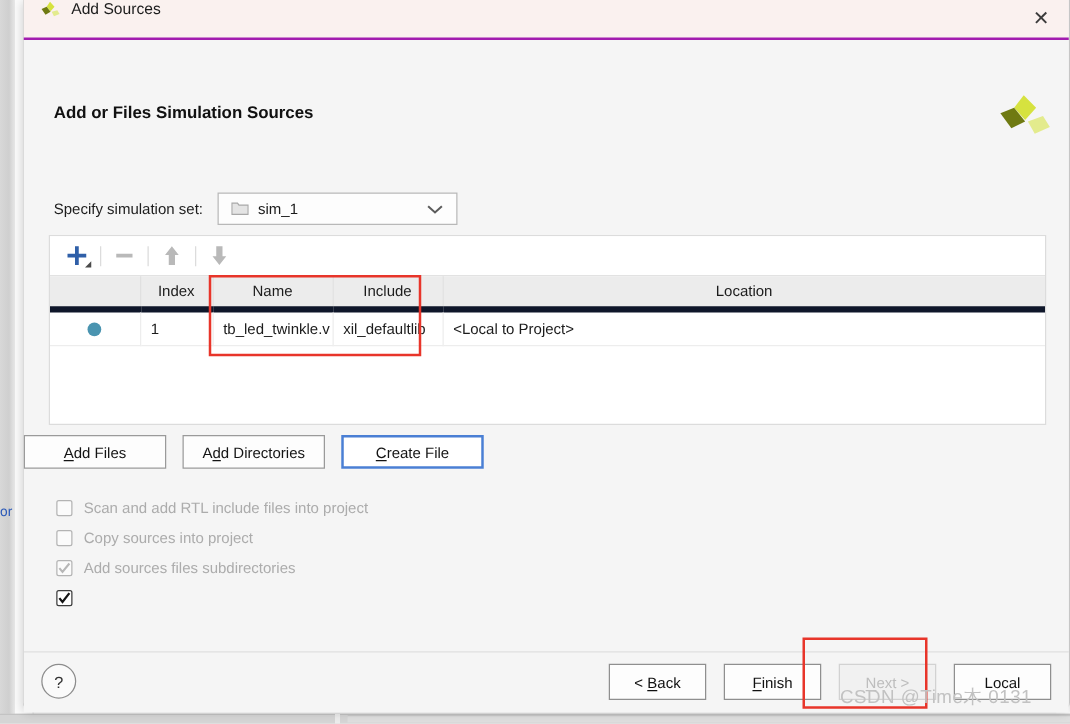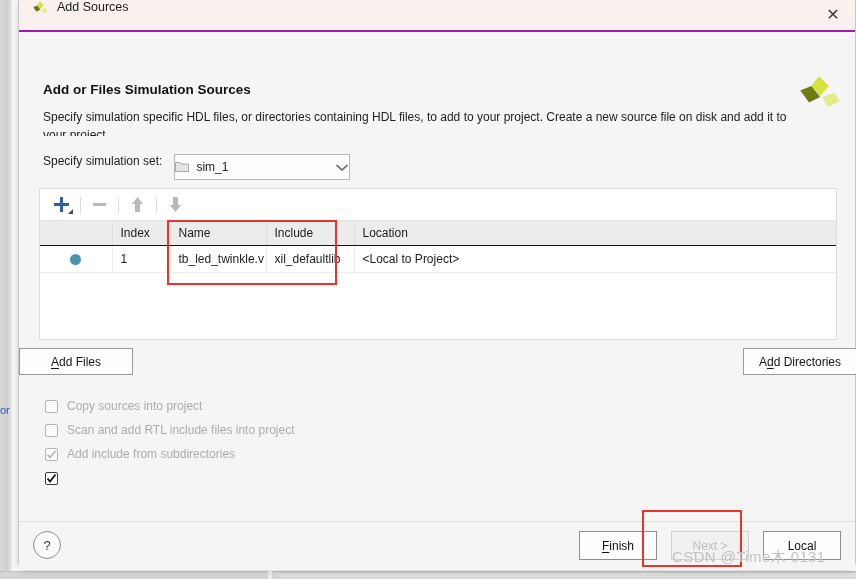--- a/index.html
+++ b/index.html
@@ -157,34 +157,35 @@
   .body-area {
     position: relative;
     height: 385px;
     background: #f5f5f5;
   }
 
   .simset-row {
     position: absolute;
     left: 24px; top: 18px;
     display: flex;
+    align-items: center;
   }
   .simset-label {
     font-size: 12px;
     color: #1d1d1d;
     margin-right: 12px;
   }
   .simset-combo {
-    width: 176px;
+    width: 192px;
     height: 26px;
     background: #fdfdfd;
     border: 1px solid #b8b8b8;
     display: flex;
     align-items: center;
-    padding: 0 0;
+    padding: 0 10px;
     box-sizing: border-box;
     cursor: pointer;
   }
   .folder-icon { flex: 0 0 auto; margin-right: 7px; }
   .simset-value { flex: 1; font-size: 12px; color: #1b1b1b; }
   .chev { flex: 0 0 auto; }
 
   
   .table-panel {
     position: absolute;
@@ -225,25 +226,25 @@
   table.src-table {
     width: 100%;
     border-collapse: collapse;
     table-layout: fixed;
   }
   table.src-table th {
     background: #ececec;
     font-weight: normal;
     font-size: 12px;
     color: #1c1c1c;
-    text-align: left;
+    text-align: center;
     height: 24px;
     padding: 0 8px;
     border-right: 1px solid #e0e0e0;
-    border-bottom: 1px solid #0f172a;
+    border-bottom: 5px solid #0f172a;
   }
   table.src-table th:last-child { border-right: none; }
   table.src-table td {
     height: 26px;
     font-size: 12px;
     color: #1c1c1c;
     padding: 0 8px;
     border-right: 1px solid #ededed;
     border-bottom: 1px solid #ededed;
     background: #ffffff;
@@ -257,21 +258,21 @@
     background: #4a94b0;
     margin: 0 auto;
   }
 
   
   .action-row {
     position: absolute;
     left: 0; top: 212px;
     width: 838px;
     display: flex;
-    justify-content: space-between;
+    justify-content: flex-start;
     gap: 13px;
   }
   .btn {
     font-family: "Liberation Sans", sans-serif;
     font-size: 12px;
     color: #141414;
     background: #fdfdfd;
     border: 1px solid #9a9a9a;
     height: 27px;
     min-width: 114px;
@@ -408,21 +409,20 @@
       <polygon points="20,3 28,12 21,20 14,12" fill="#d6e23f"></polygon>
       <polygon points="5,16 14,12 21,21 12,26" fill="#6f7a12"></polygon>
       <polygon points="23,21 33,18 37,25 27,29" fill="#e3eb8d"></polygon>
     </svg>
     <span class="titlebar-title">Add Sources</span>
     <div class="titlebar-close">✕</div>
   </div>
 
   <div class="header">
     <div class="header-title">Add or Files Simulation Sources</div>
-    <div class="header-desc">Specify simulation specific HDL files, or directories containing HDL files, to add to your project. Create a new source file on disk and add it to your project.</div>
     <svg class="header-logo" viewBox="0 0 40 40">
       <polygon points="20,2 29,11 21,20 13,11" fill="#d6e23f"></polygon>
       <polygon points="3,15 13,11 21,21 11,26" fill="#6f7a12"></polygon>
       <polygon points="23,21 34,17 39,25 28,30" fill="#e3eb8d"></polygon>
     </svg>
   </div>
 
   <div class="body-area">
 
     <div class="simset-row">
@@ -498,53 +498,59 @@
       </table>
     </div>
 
     <div class="action-row">
       <button class="btn">
         <u>A</u><span>dd Files</span>
       </button>
       <button class="btn">
         <span>A</span><u>d</u><span>d Directories</span>
       </button>
+      <button class="btn focused">
+        <u>C</u><span>reate File</span>
+      </button>
     </div>
 
     <div class="chk-list">
       <div class="chk-row disabled">
         <span class="chk-box"></span>
-        <span class="chk-label">Copy sources into project</span>
+        <span class="chk-label">Scan and add RTL include files into project</span>
       </div>
       <div class="chk-row disabled">
         <span class="chk-box"></span>
-        <span class="chk-label">Scan and add RTL include files into project</span>
+        <span class="chk-label">Copy sources into project</span>
       </div>
       <div class="chk-row disabled">
         <span class="chk-box">
           <svg width="11" height="11" viewBox="0 0 11 11" style="position:absolute;left:0;top:0;">
             <path d="M1.5 5.5 L4 8.5 L9.5 1.8" fill="none" stroke="#b7b7b7" stroke-width="1.7"></path>
           </svg>
         </span>
-        <span class="chk-label">Add include from subdirectories</span>
+        <span class="chk-label">Add sources files subdirectories</span>
       </div>
       <div class="chk-row">
         <span class="chk-box on-enabled">
           <svg width="11" height="11" viewBox="0 0 11 11" style="position:absolute;left:0;top:0;">
             <path d="M1.5 5.5 L4 8.5 L9.5 1.5" fill="none" stroke="#151515" stroke-width="1.8"></path>
           </svg>
         </span>
       </div>
     </div>
   </div>
 
   <div class="footer">
     <div class="help-btn">?</div>
     <div class="footer-btns">
       <button class="fbtn">
+        <span>&lt; </span><u>B</u><span>ack</span>
+      </button>
+      <button class="fbtn">
         <u>F</u><span>inish</span>
       </button>
       <button class="fbtn disabled">
         <u>N</u><span>ext &gt;</span>
       </button>
       <button class="fbtn">Local</button>
     </div>
   </div>
 </div>
 

